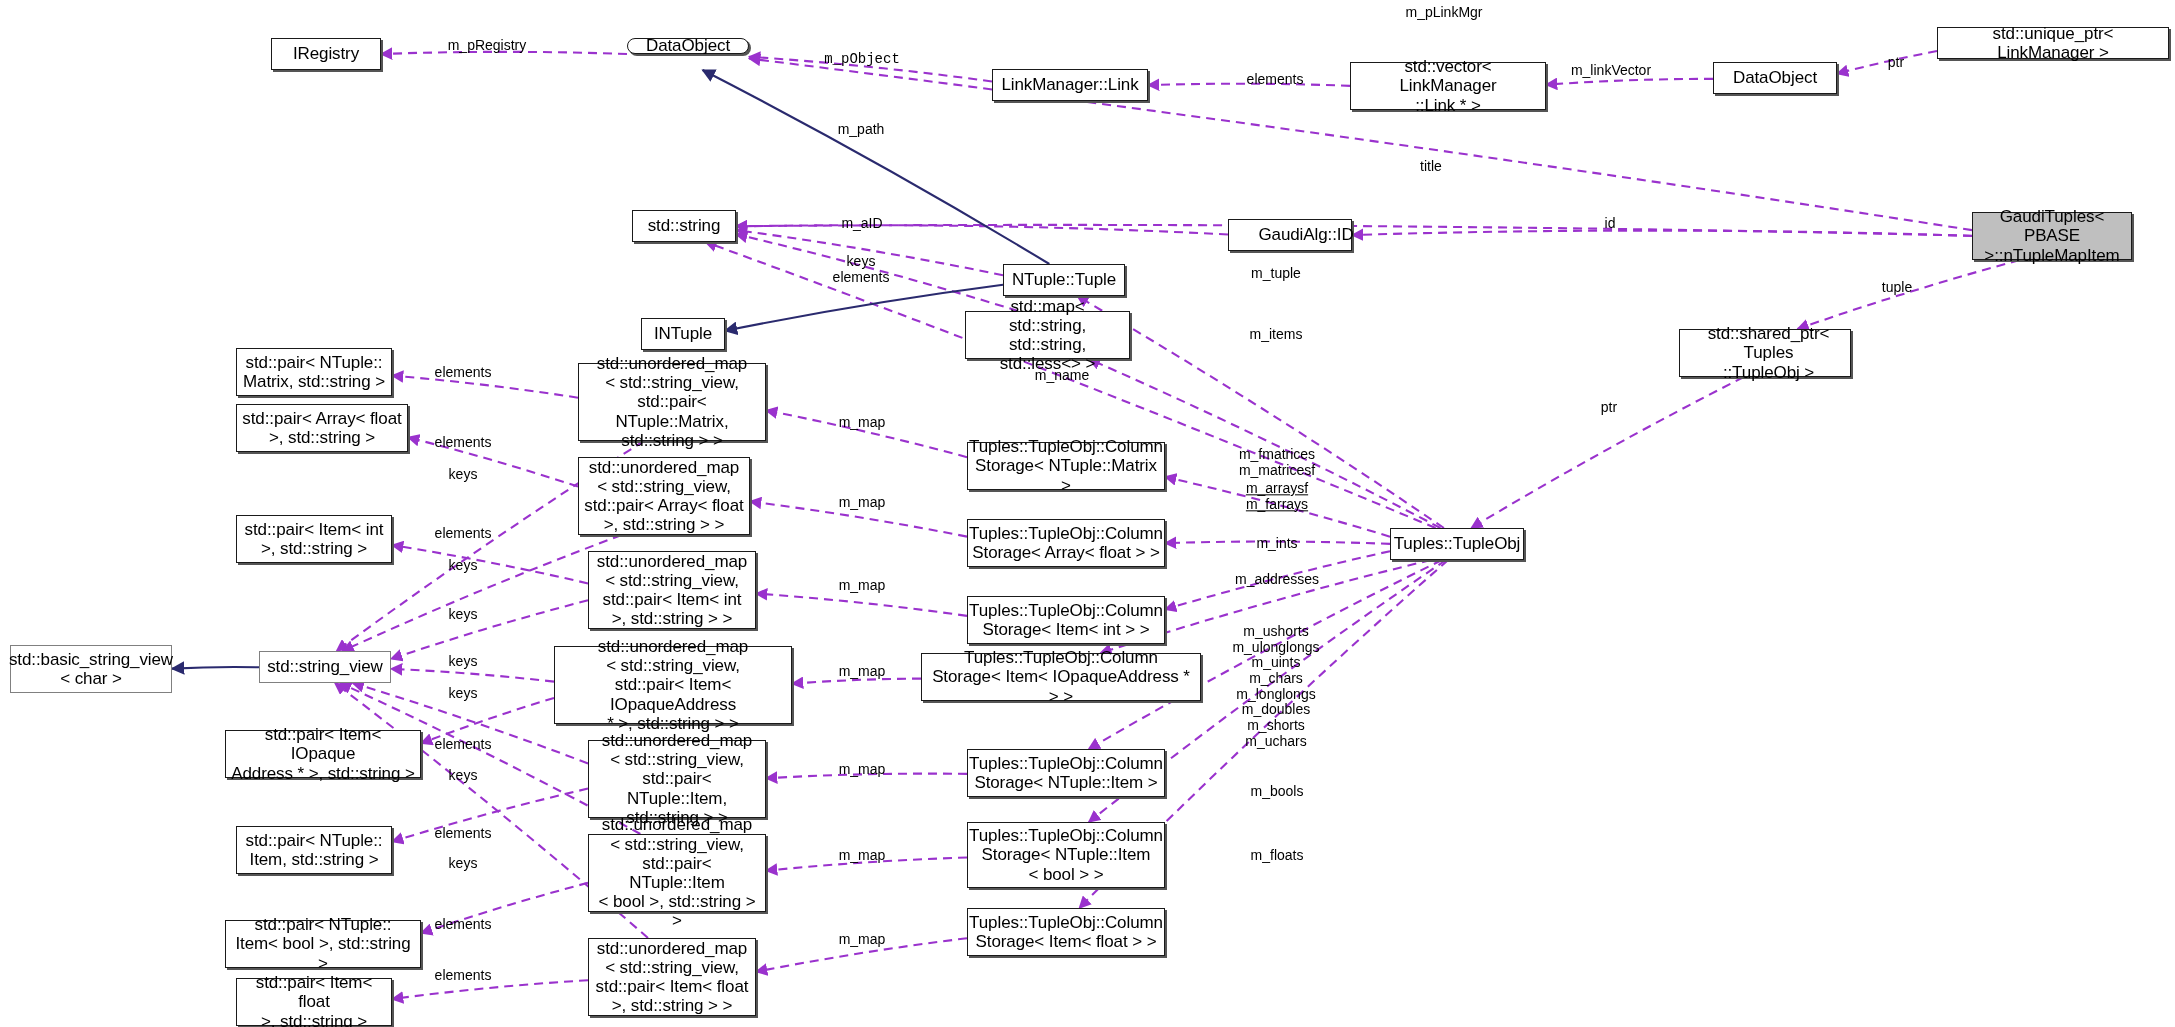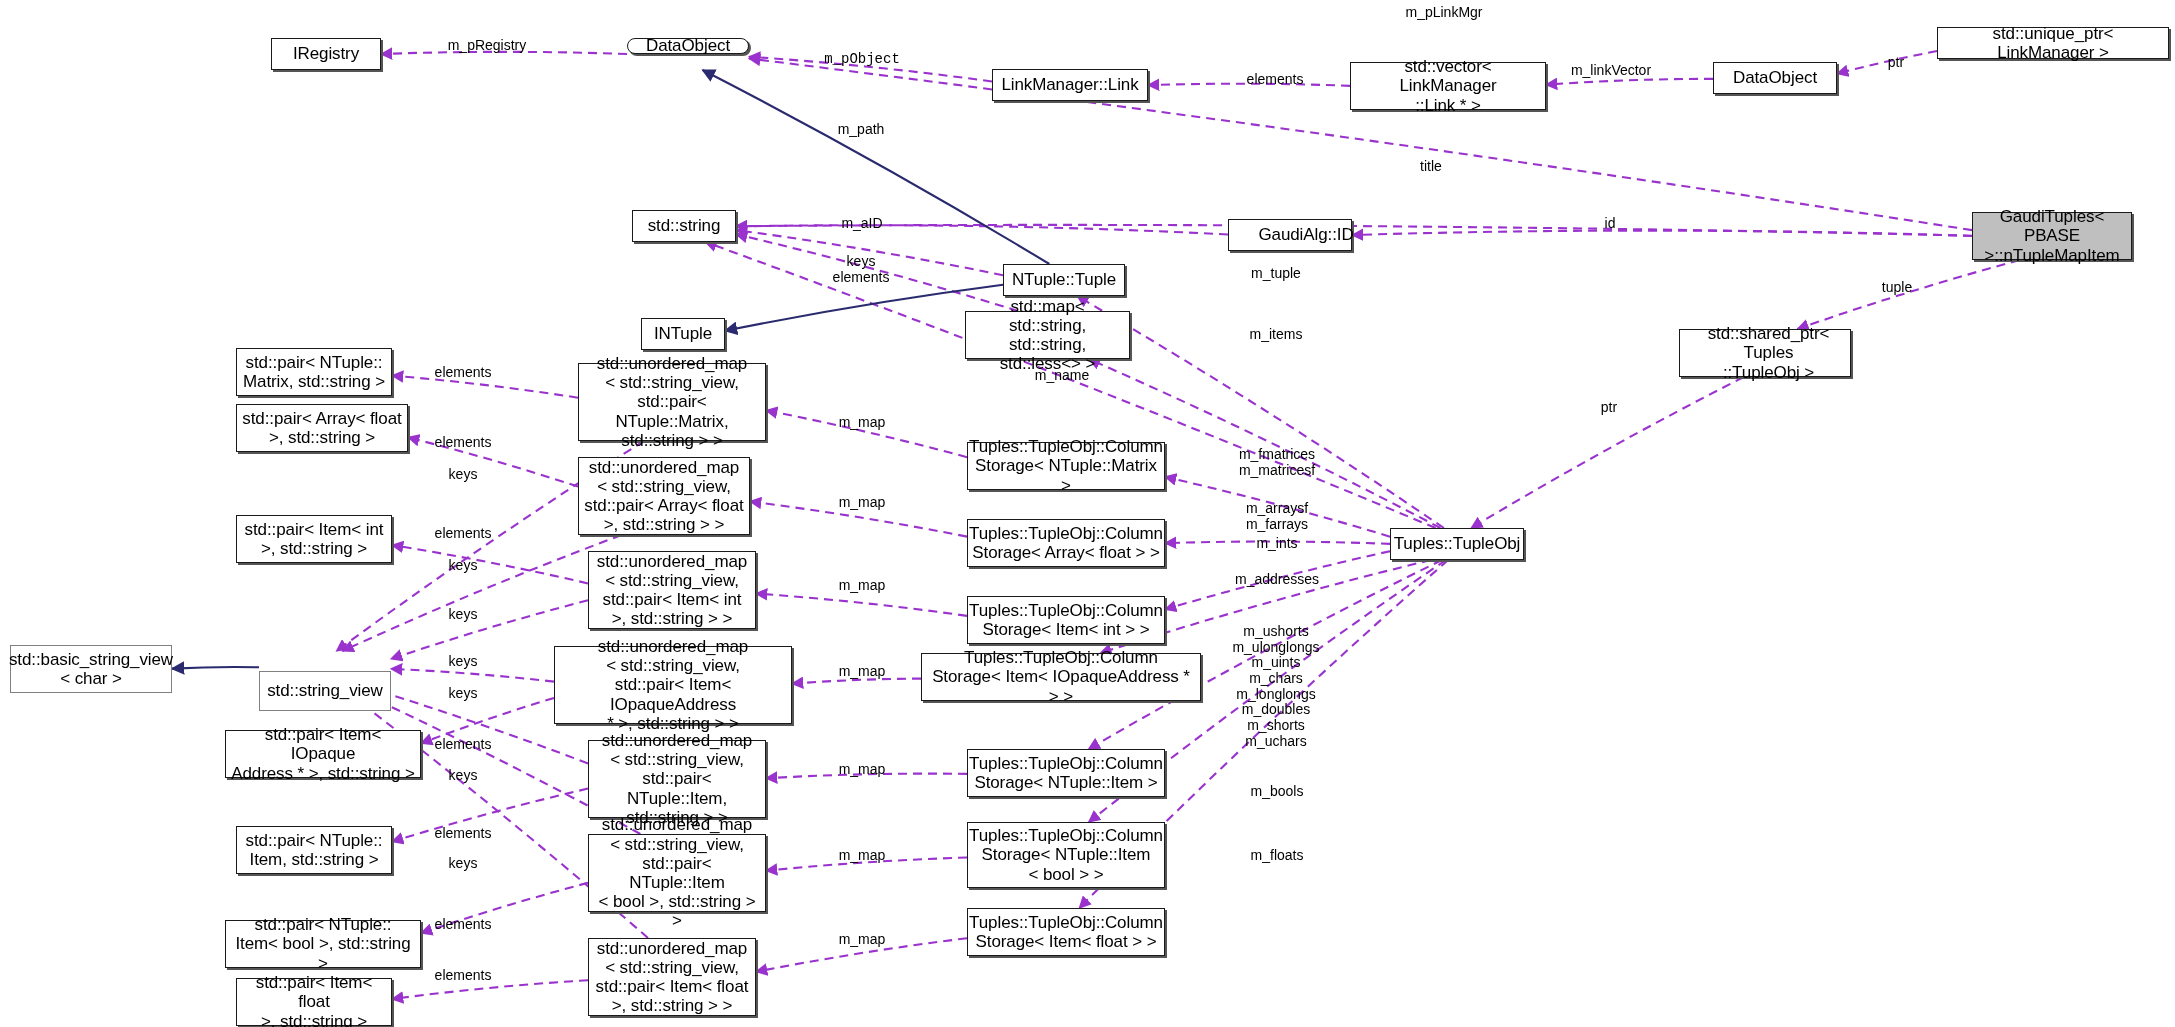--- a/index.html
+++ b/index.html
@@ -162,21 +162,21 @@
 Storage&lt; Array&lt; float &gt; &gt;</div>
       <div class="node" style="left: 1390px; top: 528px; width: 134px; height: 32px;">Tuples::TupleObj</div>
       <div class="node" style="left: 588px; top: 551px; width: 168px; height: 78px;">std::unordered_map
 &lt; std::string_view,
  std::pair&lt; Item&lt; int
 &gt;, std::string &gt; &gt;</div>
       <div class="node" style="left: 967px; top: 596px; width: 198px; height: 48px;">Tuples::TupleObj::Column
 Storage&lt; Item&lt; int &gt; &gt;</div>
       <div class="node plain" style="left: 10px; top: 645px; width: 162px; height: 48px;">std::basic_string_view
 &lt; char &gt;</div>
-      <div class="node plain" style="left: 259px; top: 671px; width: 132px; height: 40px;">std::string_view</div>
+      <div class="node plain" style="left: 259px; top: 651px; width: 132px; height: 32px;">std::string_view</div>
       <div class="node" style="left: 554px; top: 646px; width: 238px; height: 78px;">std::unordered_map
 &lt; std::string_view,
  std::pair&lt; Item&lt; IOpaqueAddress
 * &gt;, std::string &gt; &gt;</div>
       <div class="node" style="left: 921px; top: 653px; width: 280px; height: 48px;">Tuples::TupleObj::Column
 Storage&lt; Item&lt; IOpaqueAddress * &gt; &gt;</div>
       <div class="node" style="left: 225px; top: 730px; width: 196px; height: 48px;">std::pair&lt; Item&lt; IOpaque
 Address * &gt;, std::string &gt;</div>
       <div class="node" style="left: 588px; top: 740px; width: 178px; height: 78px;">std::unordered_map
 &lt; std::string_view,
@@ -223,21 +223,21 @@
       <div class="edge-label" style="left: 463px; top: 373px;">elements</div>
       <div class="edge-label" style="left: 1062px; top: 376px;">m_name</div>
       <div class="edge-label" style="left: 1609px; top: 408px;">ptr</div>
       <div class="edge-label" style="left: 862px; top: 423px;">m_map</div>
       <div class="edge-label" style="left: 463px; top: 443px;">elements</div>
       <div class="edge-label" style="left: 1277px; top: 463px;">m_fmatrices
 m_matricesf</div>
       <div class="edge-label" style="left: 463px; top: 475px;">keys</div>
       <div class="edge-label" style="left: 862px; top: 503px;">m_map</div>
       <div class="edge-label" style="left: 463px; top: 534px;">elements</div>
-      <div class="edge-label" style="left: 1277px; top: 517px;">m_arraysf
+      <div class="edge-label" style="left: 1277px; top: 497px; text-decoration: underline;">m_arraysf
 m_farrays</div>
       <div class="edge-label" style="left: 1277px; top: 544px;">m_ints</div>
       <div class="edge-label" style="left: 463px; top: 566px;">keys</div>
       <div class="edge-label" style="left: 862px; top: 586px;">m_map</div>
       <div class="edge-label" style="left: 1277px; top: 580px;">m_addresses</div>
       <div class="edge-label" style="left: 463px; top: 615px;">keys</div>
       <div class="edge-label" style="left: 463px; top: 662px;">keys</div>
       <div class="edge-label" style="left: 862px; top: 672px;">m_map</div>
       <div class="edge-label" style="left: 1276px; top: 687px;">m_ushorts
 m_ulonglongs

